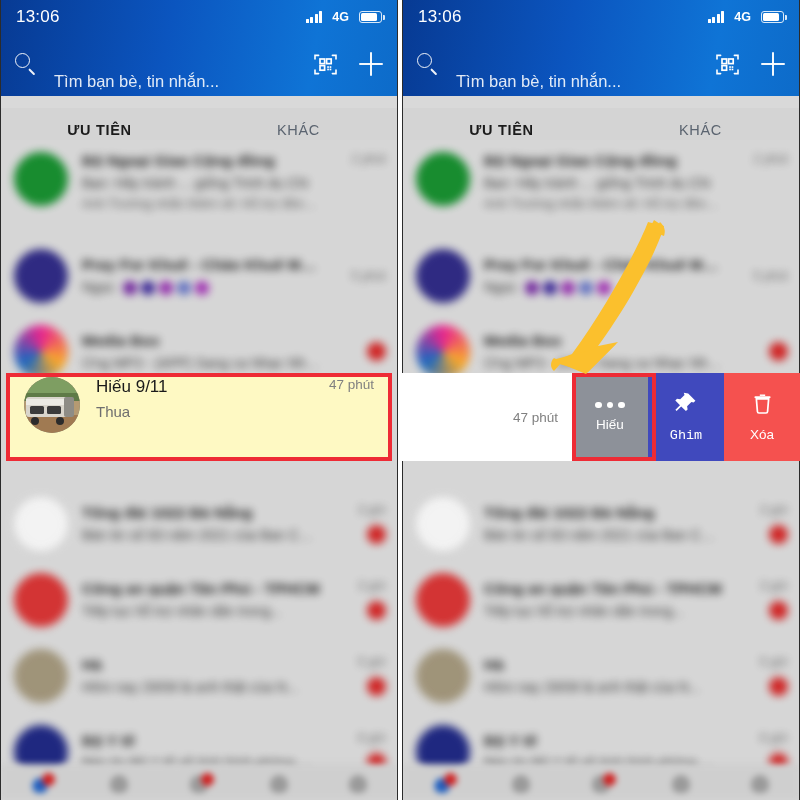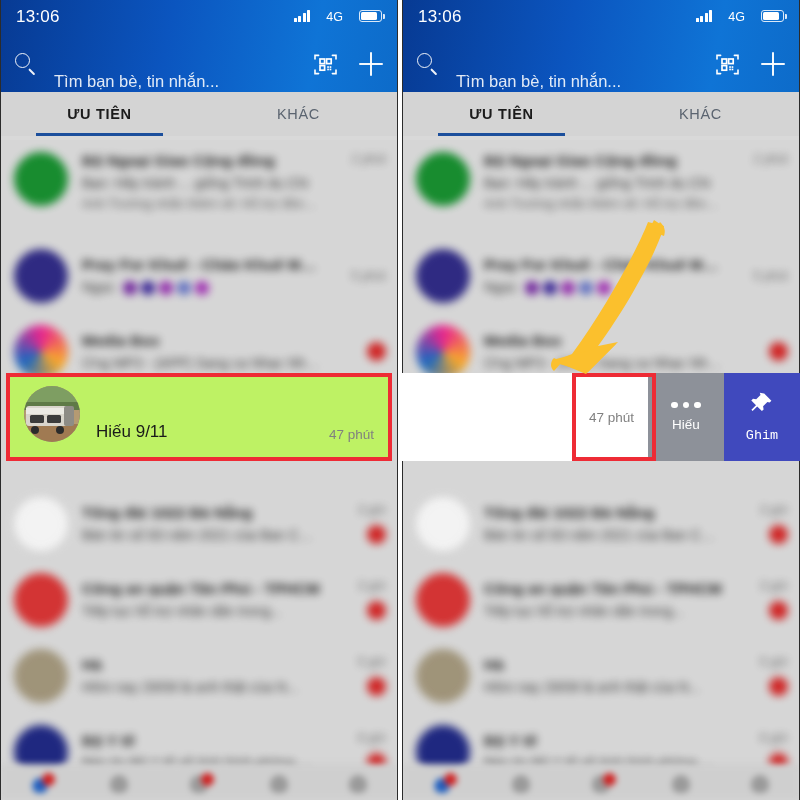--- a/index.html
+++ b/index.html
@@ -59,21 +59,23 @@
     padding: 0 16px;
     box-sizing: border-box;
   }
   .status-time {
     color: #ffffff;
     font-size: 17px;
     letter-spacing: 0.2px;
   }
   .status-right {
     display: flex;
-    gap: 16px;
+    align-items: center;
+    gap: 10px;
+    font-weight: bold;
   }
   .signal-bars {
     display: flex;
     align-items: flex-end;
     gap: 1.5px;
     height: 12px;
   }
   .signal-bars i {
     display: block;
     width: 3px;
@@ -172,21 +174,21 @@
     position: absolute;
     background: rgba(255,255,255,0.95);
     border-radius: 1px;
   }
   .icon-plus::before { left: 3px; top: 14px; width: 24px; height: 2px; }
   .icon-plus::after  { left: 14px; top: 3px; width: 2px; height: 24px; }
 
   
   .tab-bar {
     position: absolute;
-    top: 92px; left: 0; right: 0;
+    top: 108px; left: 0; right: 0;
     height: 44px;
     background: #d4d4d4;
     display: flex;
   }
   .tab {
     flex: 1 1 0;
     display: flex;
     align-items: center;
     justify-content: center;
     position: relative;
@@ -296,24 +298,24 @@
     height: 88px;
     border: 4px solid #ee2b35;
     background: #ffffff;
     box-sizing: border-box;
     z-index: 6;
   }
   .sel-row {
     position: absolute;
     inset: 0;
     display: flex;
-    align-items: flex-end;
+    align-items: flex-start;
     padding: 0 14px 15px 14px;
     box-sizing: border-box;
-    background: #bef264;
+    background: #fef9c3;
   }
   .sel-avatar {
     width: 56px; height: 56px;
     border-radius: 50%;
     overflow: hidden;
     flex: 0 0 auto;
     background: #7a7f6a;
     position: relative;
   }
   .sel-body { flex: 1 1 auto; padding-left: 16px; min-width: 0; }
@@ -629,20 +631,21 @@
               <rect x="6" y="29" width="14" height="8" rx="1.5" fill="#3b3b3b"></rect>
               <rect x="23" y="29" width="14" height="8" rx="1.5" fill="#3b3b3b"></rect>
               <rect x="40" y="20" width="10" height="20" rx="2" fill="#8e8c86"></rect>
               <circle cx="11" cy="44" r="4" fill="#2b2b2b"></circle>
               <circle cx="36" cy="44" r="4" fill="#2b2b2b"></circle>
             </g>
           </svg>
         </div>
         <div class="sel-body">
           <div class="sel-name">Hiếu 9/11</div>
+          <div class="sel-msg">Thua</div>
         </div>
         <div class="sel-time">47 phút</div>
       </div>
     </div>
 
     <div class="edge-line" style="left:0"></div>
     <div class="edge-line" style="left:397px"></div>
   </div>
 
   <div class="panel-divider"></div>
@@ -831,20 +834,30 @@
 
       <div class="swipe-btn pin">
         <div>
           <svg viewBox="0 0 24 24" width="24" height="24" aria-hidden="true">
             <path d="M14.2 2.6 L21.4 9.8 L19.6 11.6 L17.4 10.9 L13.1 15.2 L13.6 18.4 L11.9 20.1 L7.2 15.4 L2.6 20 L1.4 18.8 L6 14.2 L1.3 9.5 L3 7.8 L6.2 8.3 L10.5 4 L9.8 1.8 Z" fill="#ffffff"></path>
           </svg>
         </div>
         <div>Ghim</div>
       </div>
 
+      <div class="swipe-btn delete">
+        <div>
+          <svg viewBox="0 0 24 24" width="23" height="23" aria-hidden="true">
+            <path d="M9.2 2.6 h5.6 v1.5 h-5.6 z" fill="#ffffff"></path>
+            <rect x="3.6" y="4.4" width="16.8" height="1.9" rx="0.9" fill="#ffffff"></rect>
+            <path d="M5.6 7.2 h12.8 l-1.1 13.2 a1.6 1.6 0 0 1 -1.6 1.5 h-7.4 a1.6 1.6 0 0 1 -1.6 -1.5 z" fill="none" stroke="#ffffff" stroke-width="1.8"></path>
+          </svg>
+        </div>
+        <div>Xóa</div>
+      </div>
     </div>
 
     <div class="swipe-highlight"></div>
 
     <div class="arrow-wrap">
       <svg width="398" height="800" viewBox="0 0 398 800" aria-hidden="true">
         <g>
           <path d="M262 226 C258 244 230 300 196 346
                    L196 346
                    L216 342

